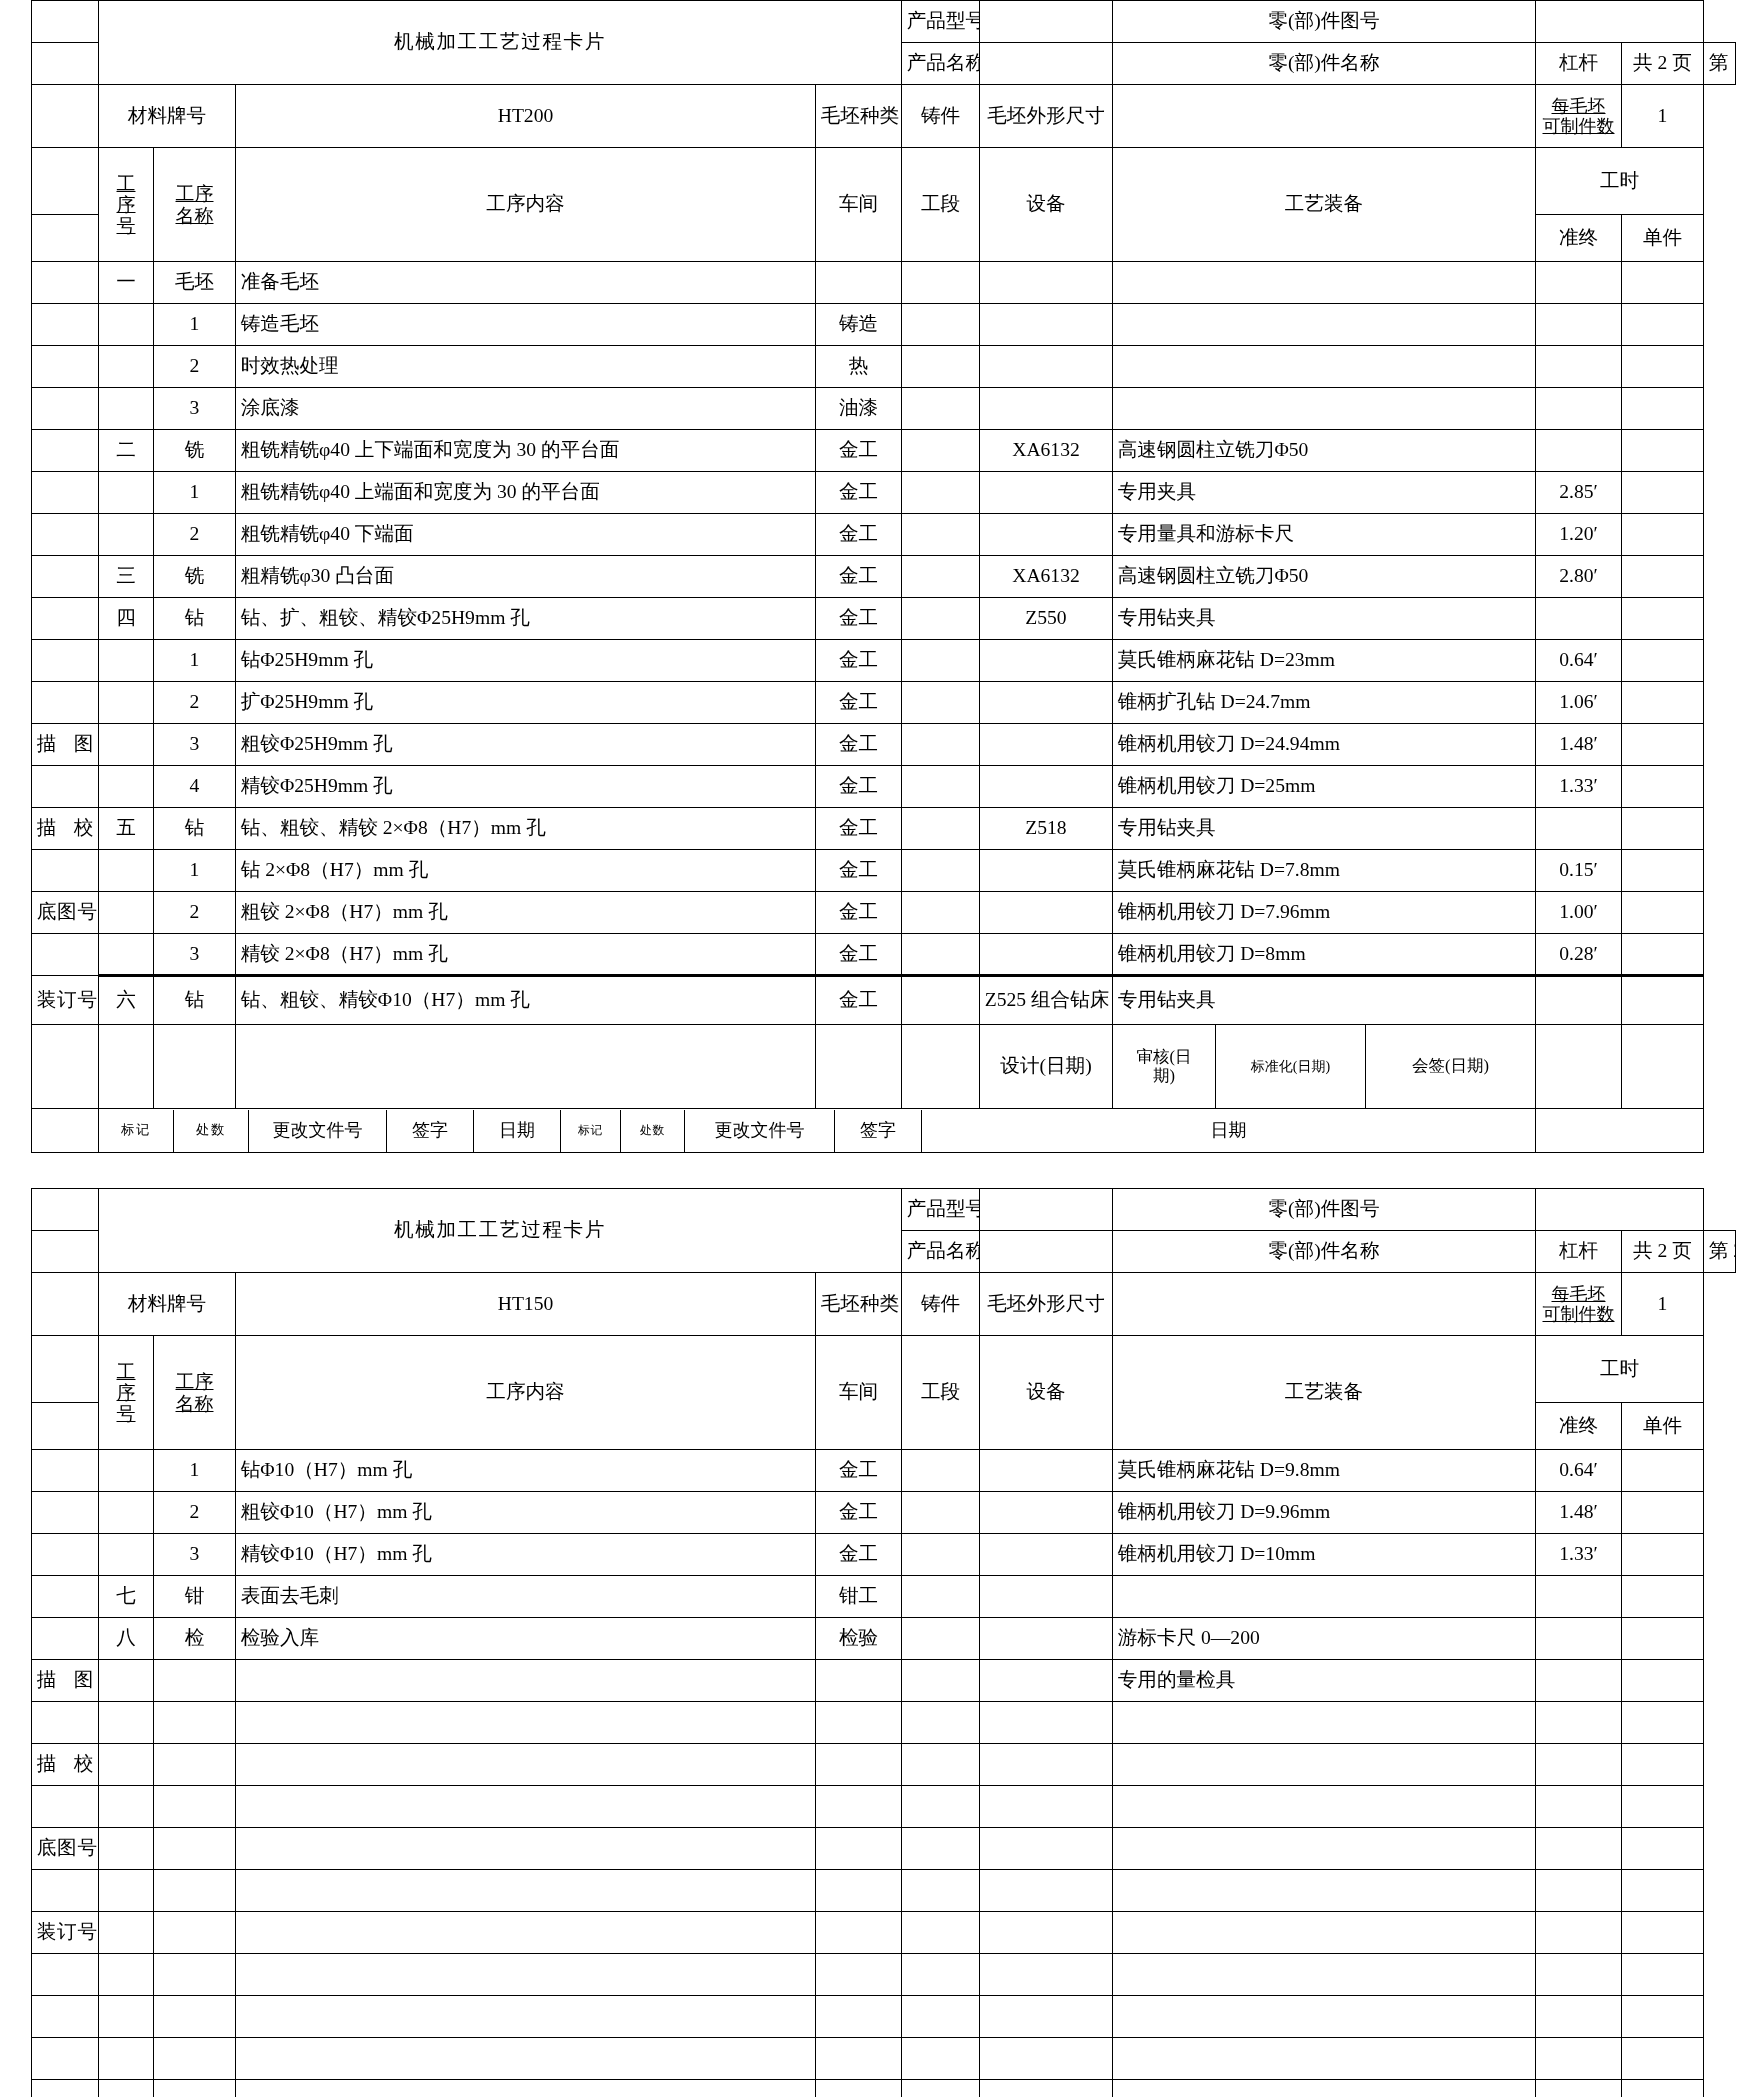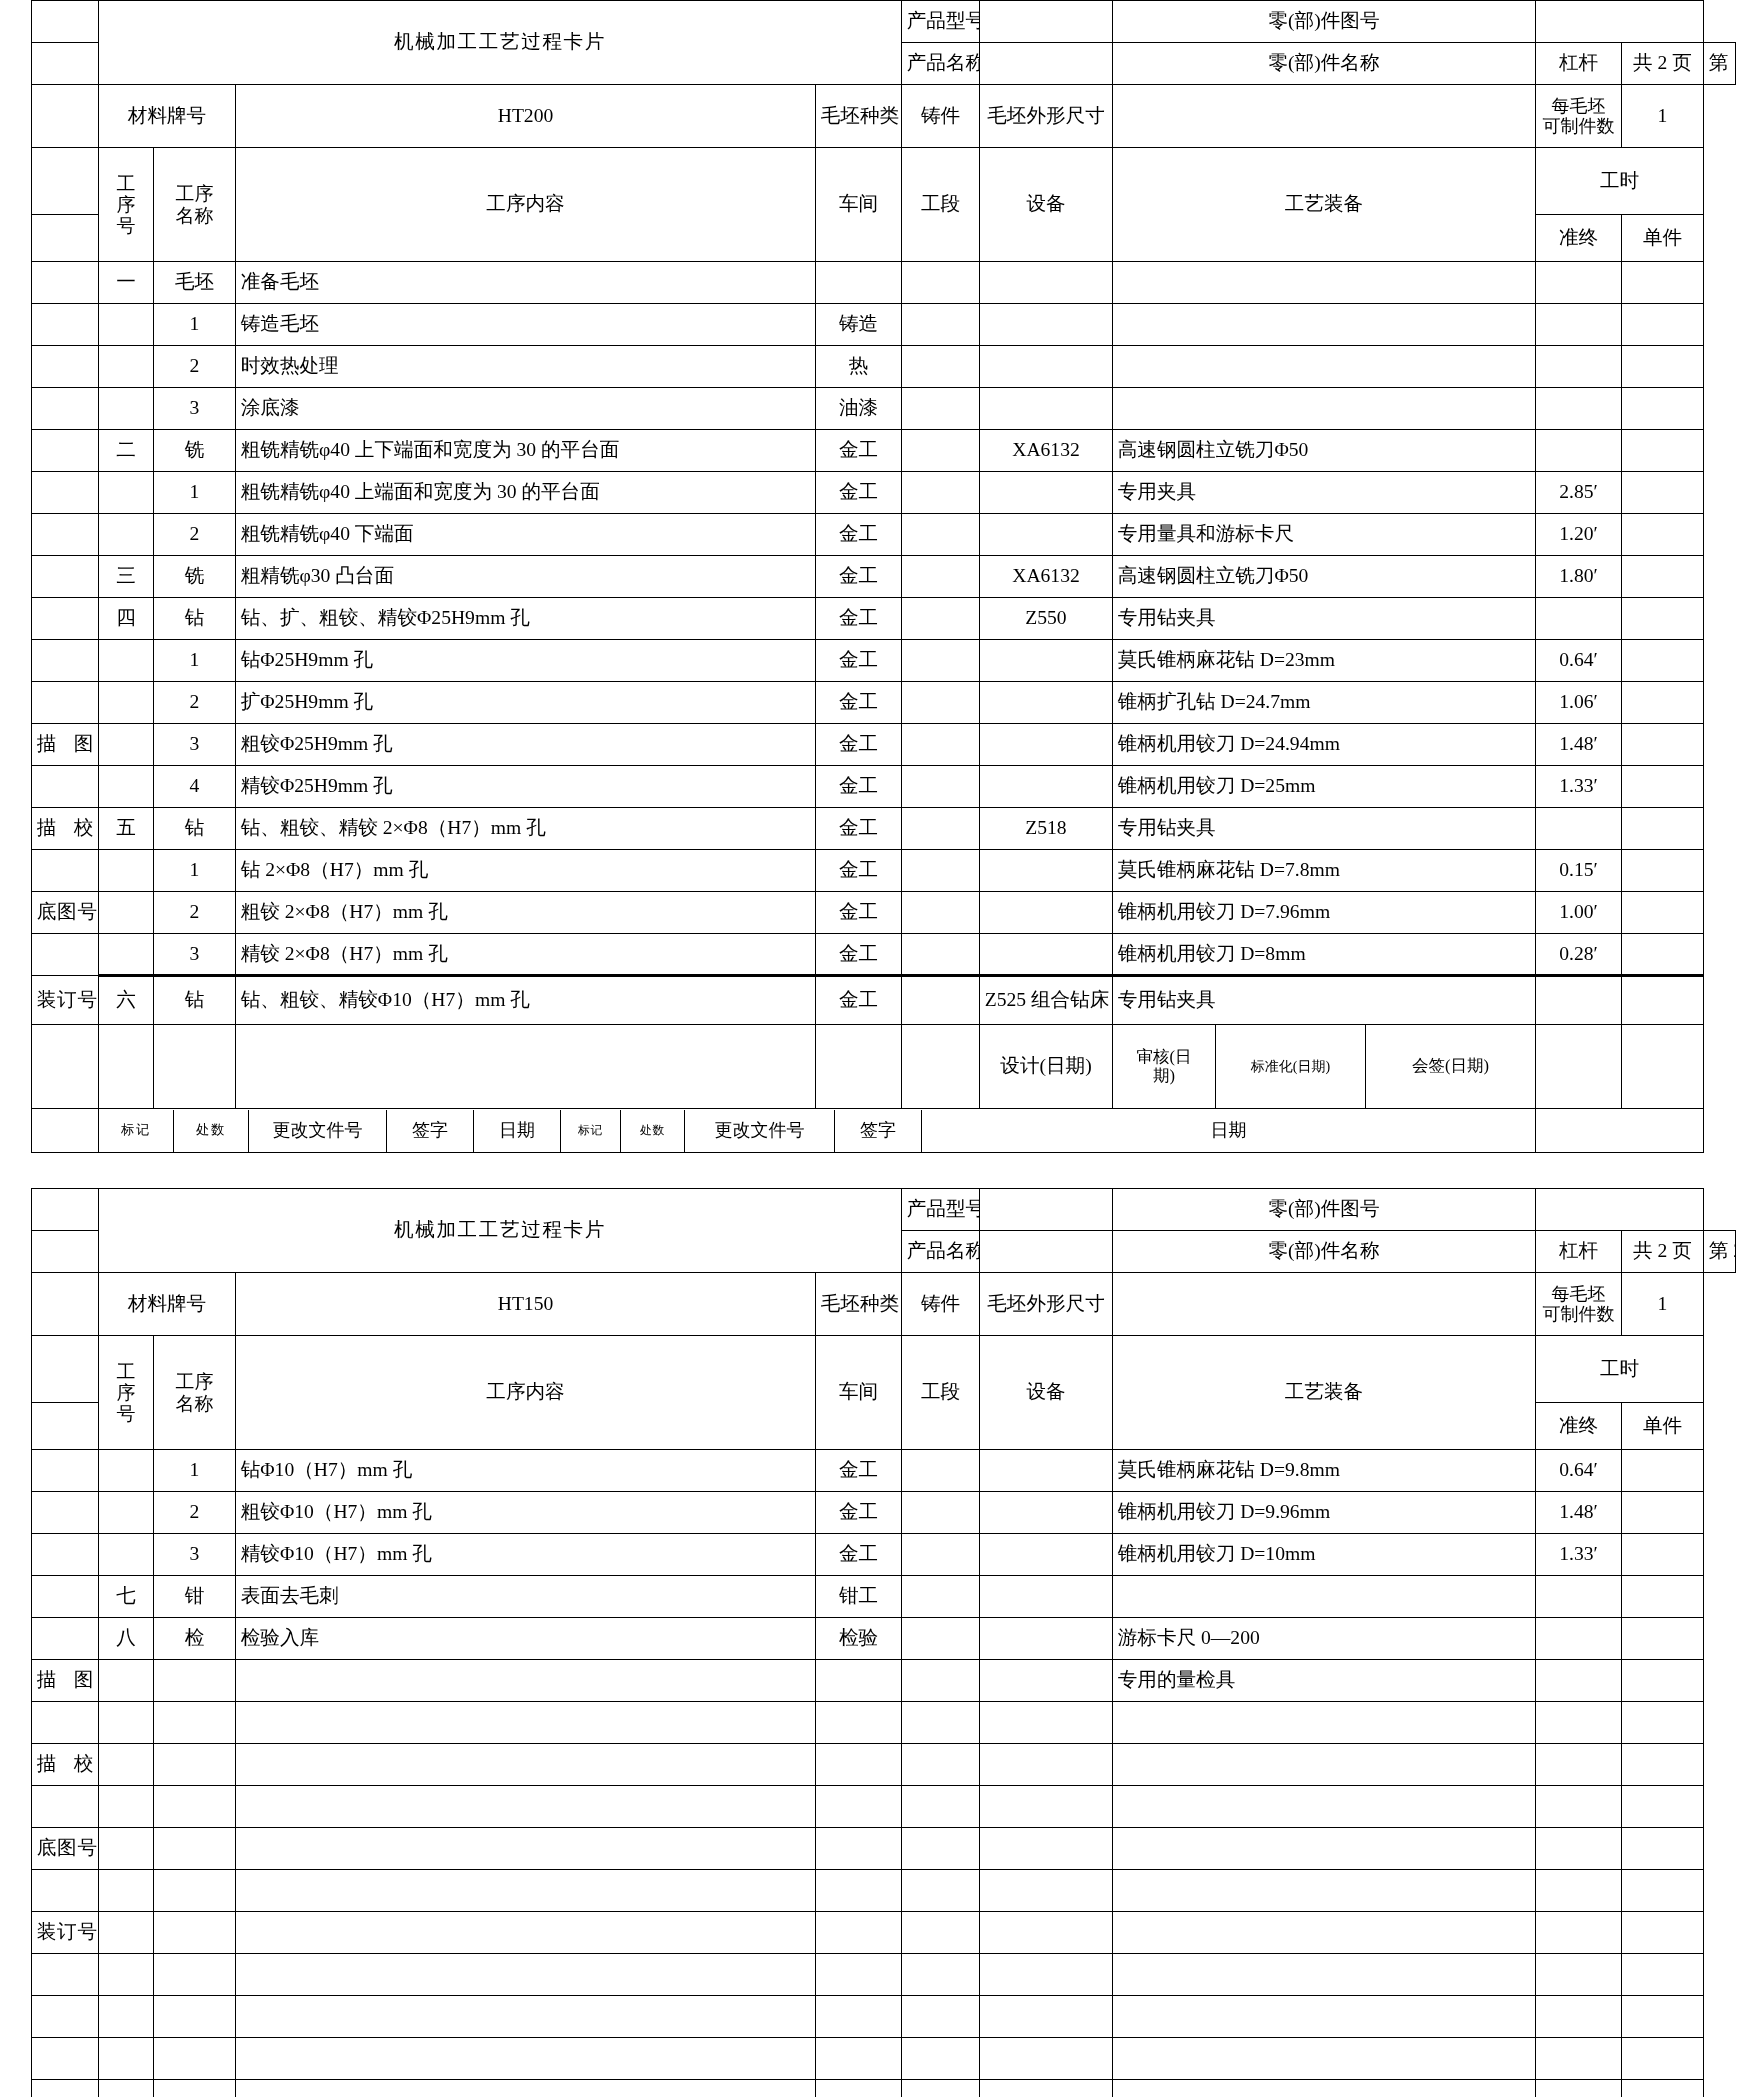--- a/index.html
+++ b/index.html
@@ -44,21 +44,21 @@
   }
   .sm{font-size:18px;}
   .xs{font-size:13.3px;letter-spacing:1.6px;}
   .xxs{font-size:11.8px;letter-spacing:0.8px;}
   .vstack{
     display:block;
     line-height:1.12;
     font-size:19px;
     text-align:center;
   }
-  .vstack span{display:block;}
+  .vstack span{display:block;text-decoration:underline;}
   .leftlabel{
     font-size:15px;
     letter-spacing:6.3px;
     text-align:center;
   }
   .leftlabel2{
     font-size:16.5px;
     letter-spacing:0.8px;
     text-align:center;
   }
@@ -234,21 +234,21 @@
         </tr>
         <tr>
           <td class="nb leftlabel"></td>
           <td class="c">三</td>
           <td class="c">铣</td>
           <td class="l">粗精铣φ30 凸台面</td>
           <td class="c">金工</td>
           <td class="c"></td>
           <td class="c">XA6132</td>
           <td class="l">高速钢圆柱立铣刀Φ50</td>
-          <td class="c">1.80′</td>
+          <td class="c">2.80′</td>
           <td class="c"></td>
         </tr>
         <tr>
           <td class="nb leftlabel"></td>
           <td class="c">四</td>
           <td class="c">钻</td>
           <td class="l">钻、扩、粗铰、精铰Φ25H9mm 孔</td>
           <td class="c">金工</td>
           <td class="c"></td>
           <td class="c">Z550</td>

